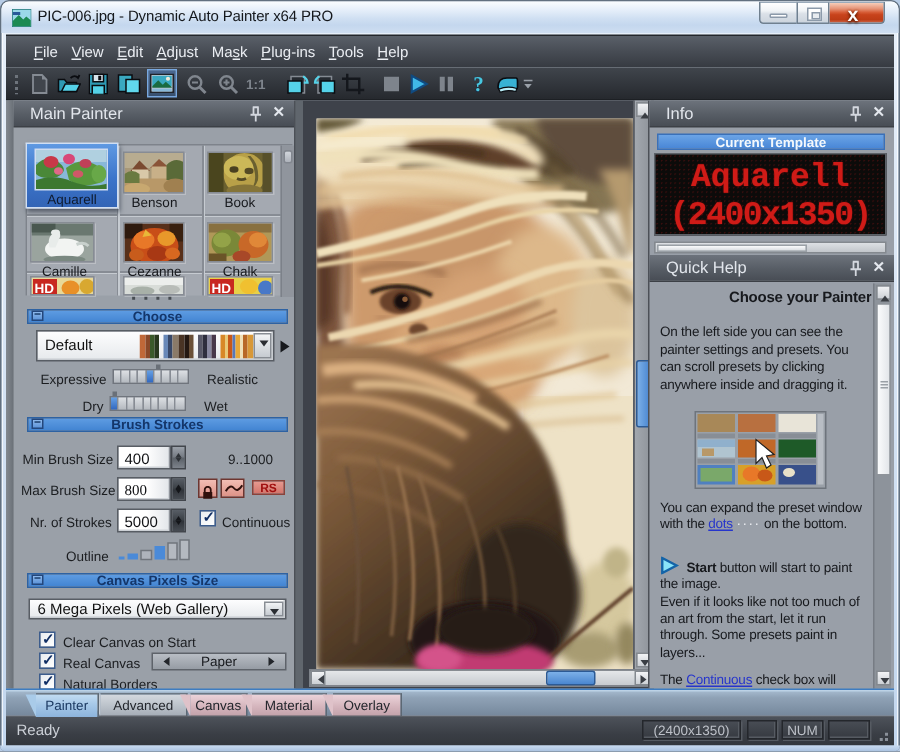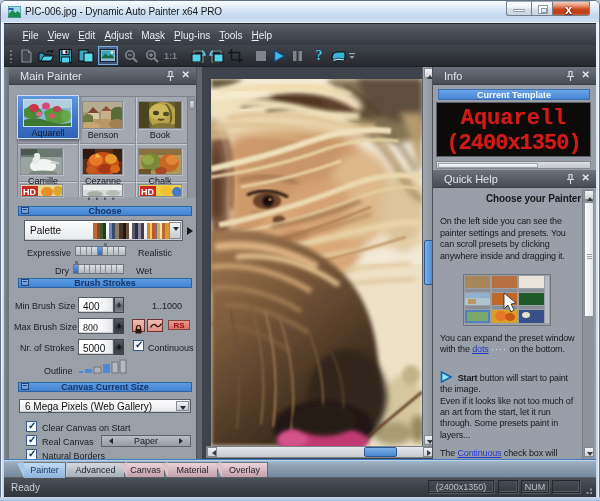--- a/index.html
+++ b/index.html
@@ -360,21 +360,21 @@
       <div id="gsb">
           <div class="th"></div>
         </div>
     </div>
     <div id="dots">▪ ▪ ▪ ▪</div>
     <div class="bhead" style="top:139px;">
         <span class="m">−</span>
         <span class="t">Choose</span>
       </div>
     <div class="combo" style="left:15px; top:153px; width:159px; height:21px;">
-        <span class="tx" style="top:4px;">Palette</span>
+        <span class="tx" style="top:4px;">Default</span>
         <svg style="position:absolute; left:68px; top:2px;" width="76" height="16">
           <g>
 <rect x="0" width="4" height="16" fill="#c06838"></rect>
             <rect x="4" width="3" height="16" fill="#8a4828"></rect>
             <rect x="7" width="3" height="16" fill="#3a5a2a"></rect>
             <rect x="10" width="3" height="16" fill="#28381e"></rect>
 <rect x="16" width="3" height="16" fill="#6888b8"></rect>
             <rect x="19" width="3" height="16" fill="#384868"></rect>
             <rect x="22" width="4" height="16" fill="#8a7a68"></rect>
             <rect x="26" width="4" height="16" fill="#4a3424"></rect>
@@ -425,21 +425,21 @@
       </div>
     <div class="notch" style="left:66px; top:194px;"></div>
     <span class="lbl" style="left:127px; top:199px;">Wet</span>
     <div class="bhead" style="top:211px;">
         <span class="m">−</span>
         <span class="t">Brush Strokes</span>
       </div>
     <span class="lbl" style="left:6px; top:234px;">Min Brush Size</span>
     <input class="inp" style="left: 69px; top: 230px;" value="400" readonly="">
     <div class="spin" style="left:105px; top:230px;"></div>
-    <span class="lbl" style="left:143px; top:234px;">1..1000</span>
+    <span class="lbl" style="left:143px; top:234px;">9..1000</span>
     <span class="lbl" style="left:5px; top:255px;">Max Brush Size</span>
     <input class="inp" style="left: 69px; top: 251px; font-family: Liberation Serif, serif;" value="800" readonly="">
     <div class="spin dark" style="left:105px; top:251px;"></div>
     <div class="pinkbtn" style="left:123px; top:252px;"><svg width="7" height="9" viewBox="0 0 7 9" style="margin-top:1px;">
           <path d="M1.5 4 V2.5 a2 2 0 0 1 4 0 V4" fill="none" stroke="#30110d" stroke-width="1.2"></path>
           <rect x="0.5" y="4" width="6" height="4.5" fill="#30110d"></rect>
         </svg></div>
     <div class="pinkbtn" style="left:138px; top:252px; width:16px;">
         <svg width="12" height="7" viewBox="0 0 12 7" style="margin-top:2px; display:block; margin-left:2px;">
           <path d="M0.5 5.5 Q3.5 0.5 6 3.5 Q8.5 6.5 11.5 1.5" fill="none" stroke="#30110d" stroke-width="1.3"></path>
@@ -455,21 +455,21 @@
     <svg style="position:absolute; left:70px; top:292px;" width="48" height="15" viewBox="0 0 48 15">
       <rect x="0" y="12" width="4" height="2" fill="#4a8ad8"></rect>
       <rect x="6" y="10" width="7" height="4" fill="#4a8ad8"></rect>
       <rect x="15" y="8" width="7" height="6" fill="#aeb3bb" stroke="#70757c" stroke-width="1"></rect>
       <rect x="24" y="5" width="7" height="9" fill="#4a8ad8"></rect>
       <rect x="33" y="3" width="6" height="11" fill="#b4b9c0" stroke="#70757c" stroke-width="1"></rect>
       <rect x="41" y="1" width="6" height="13" fill="#b4b9c0" stroke="#70757c" stroke-width="1"></rect>
     </svg>
     <div class="bhead" style="top:315px;">
         <span class="m">−</span>
-        <span class="t">Canvas Current Size</span>
+        <span class="t">Canvas Pixels Size</span>
       </div>
     <div class="combo" style="left:10px; top:332px; width:172px; height:14px;">
         <span class="tx" style="top:1px;">6 Mega Pixels (Web Gallery)</span>
         <span class="btn"></span>
       </div>
     <div class="chk" style="left:17px; top:354px;"></div>
     <span class="lbl" style="left:33px; top:356px;">Clear Canvas on Start</span>
     <div class="chk" style="left:17px; top:368px;"></div>
     <span class="lbl" style="left:33px; top:370px;">Real Canvas</span>
     <div style="position:absolute; left:92px; top:368px; width:90px; height:12px; background:linear-gradient(180deg,#b8bdc4,#969ca4); border:1px solid #5e636a;">

